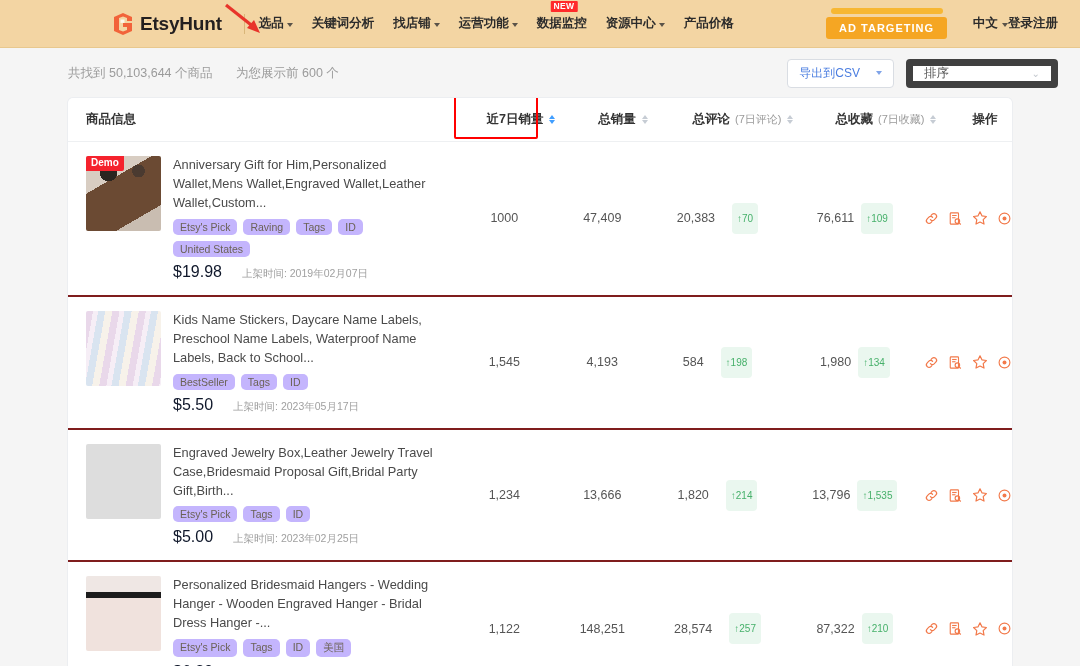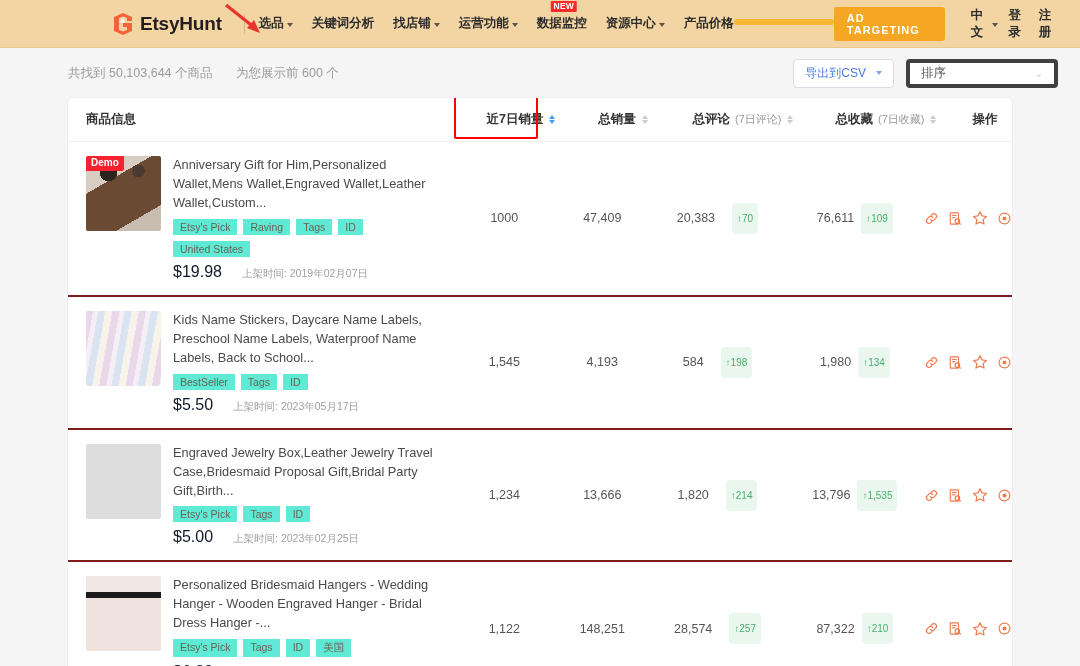--- a/index.html
+++ b/index.html
@@ -66,63 +66,63 @@
     letter-spacing: 0.3px;
   }
   .red-arrow { position: absolute; left: 222px; top: 2px; }
 
   .nav-right {
     margin-left: auto;
     display: flex; align-items: center;
     margin-right: 22px;
     gap: 26px;
   }
-  .ad-badge-wrap { position: relative; display:flex; flex-direction:row; align-items:center; }
+  .ad-badge-wrap { position: relative; display:flex; flex-direction:column; align-items:center; }
   .ad-bar {
     width: 112px; height: 6px; background: #f7b733;
     border-radius: 3px; margin-bottom: 3px;
   }
   .ad-targeting {
     background: #f5a623;
     color: #fff;
     font-size: 11px;
     font-weight: bold;
     letter-spacing: 1px;
     padding: 5px 13px;
     border-radius: 3px;
     cursor: pointer;
   }
-  .lang-group { display: flex; align-items: center; gap: 11px; }
+  .lang-group { display: flex; align-items: center; }
   .lang-item {
     font-size: 12.5px; color: #2b2b2b; font-weight: 600;
     display: flex; align-items: center; gap: 4px; cursor: pointer;
   }
 
   
   .subheader {
     height: 50px;
     display: flex; align-items: center;
     padding: 0 22px 0 68px;
     background: #f5f5f5;
   }
   .found-text { font-size: 12.5px; color: #9b9b9b; }
   .found-text .sp { margin-left: 20px; }
   .subheader-right { margin-left: auto; display: flex; align-items: center; gap: 12px; }
   .csv-btn {
     border: 1px solid #d9dde3;
     background: #fff;
     border-radius: 4px;
     height: 29px;
-    display: flex; align-items: center; gap: 10px;
+    display: flex; align-items: center; gap: 16px;
     padding: 0 11px;
     font-size: 12px; color: #4a7de0;
     cursor: pointer;
   }
   .sort-select {
-    border: 4px solid #404040;
+    border: 7px solid #404040;
     background: #fff;
     border-radius: 4px;
     height: 29px; width: 152px;
     display: flex; align-items: center;
     padding: 0 11px;
     font-size: 12.5px; color: #555;
     cursor: pointer;
   }
   .sel-caret { margin-left: auto; color: #c3c7cd; font-size: 10px; }
   .dd-caret {
@@ -208,25 +208,25 @@
     border-radius: 2px 0 2px 0;
     z-index: 3;
   }
   .pinfo { display: flex; flex-direction: column; gap: 6px; min-width: 0; flex: 1; }
   .ptitle {
     font-size: 12.8px; color: #4a4a4a; line-height: 1.48;
     max-width: 290px;
   }
   .tags { display: flex; flex-wrap: wrap; gap: 6px; }
   .tag {
-    background: #5eead4;
+    background: #c4b5fd;
     color: #6b6256;
     font-size: 10.5px;
     padding: 2px 7px;
-    border-radius: 0;
+    border-radius: 5px;
     white-space: nowrap;
   }
   .priceline { display: flex; align-items: baseline; gap: 20px; }
   .price { font-size: 16px; color: #0f172a; }
   .pdate { font-size: 10.5px; color: #a0a0a0; text-align: center; }
 
   .delta {
     color: #46b06a;
     background: #eaf7ef;
     font-size: 10px;

